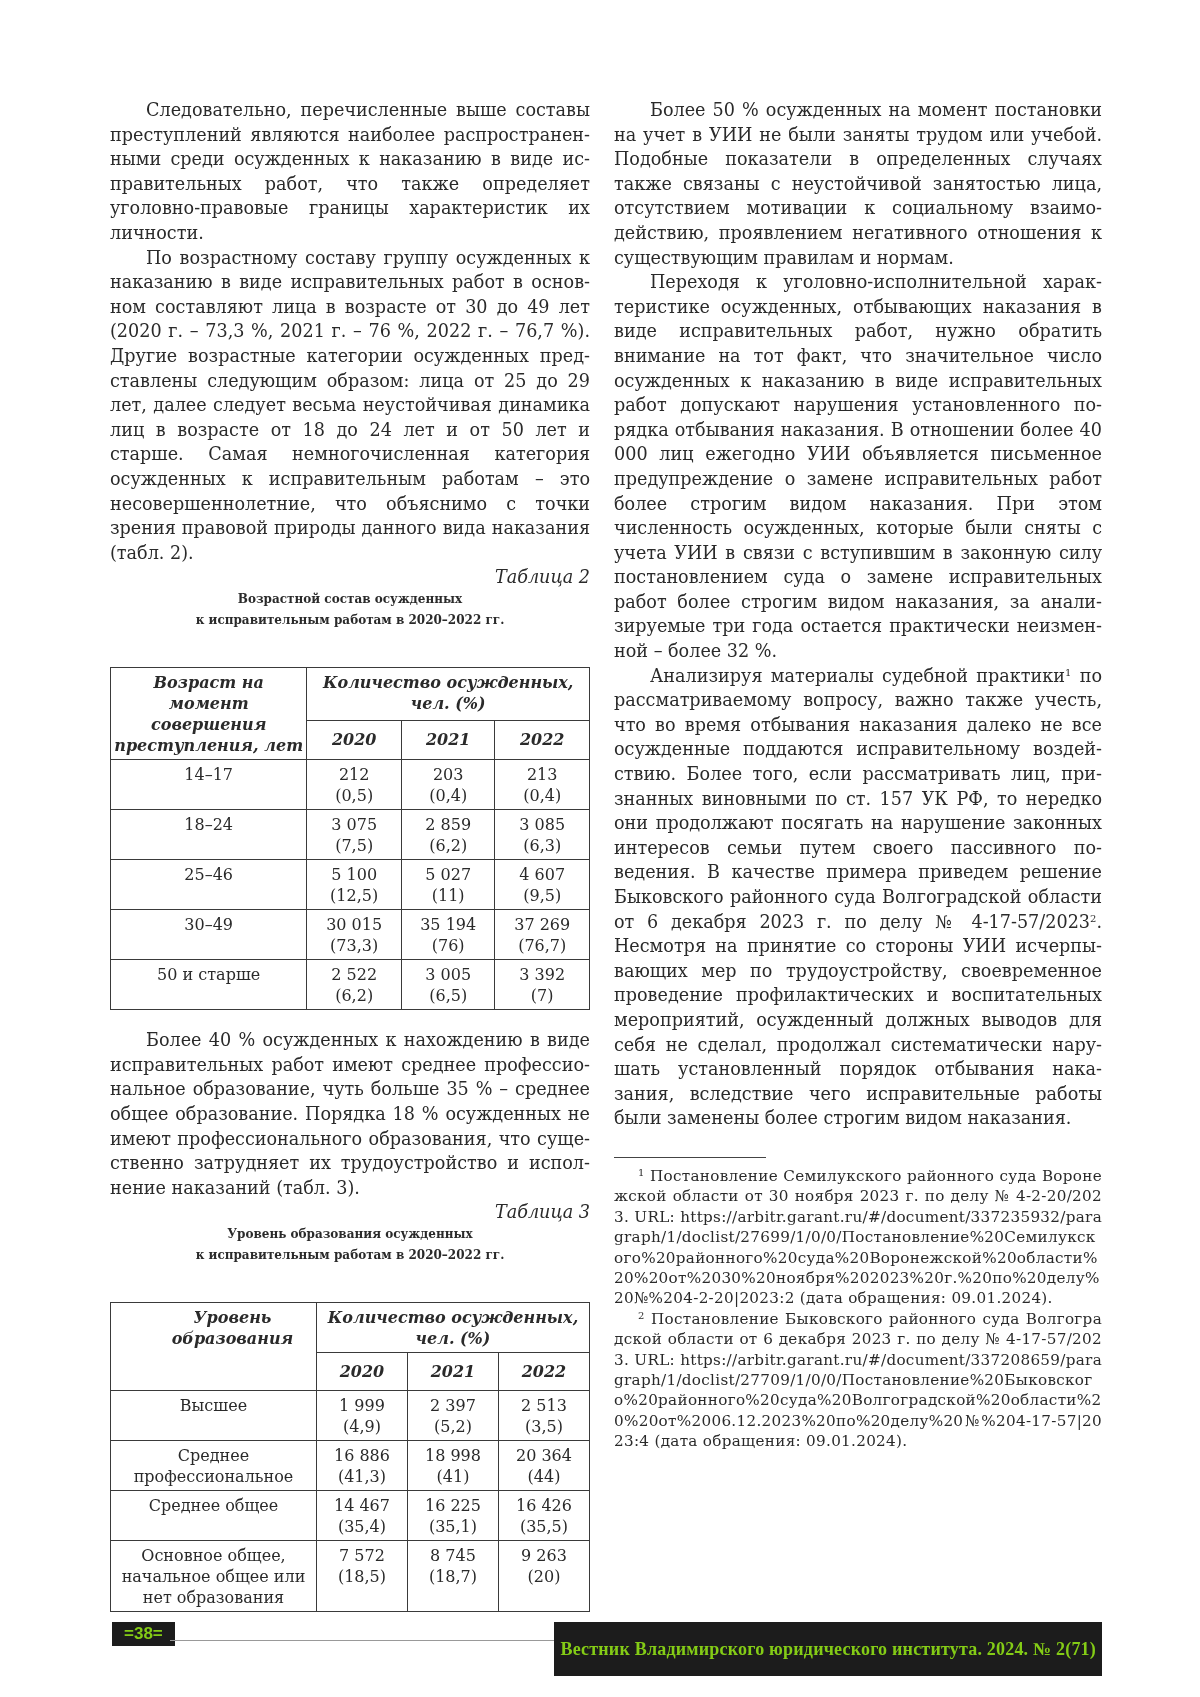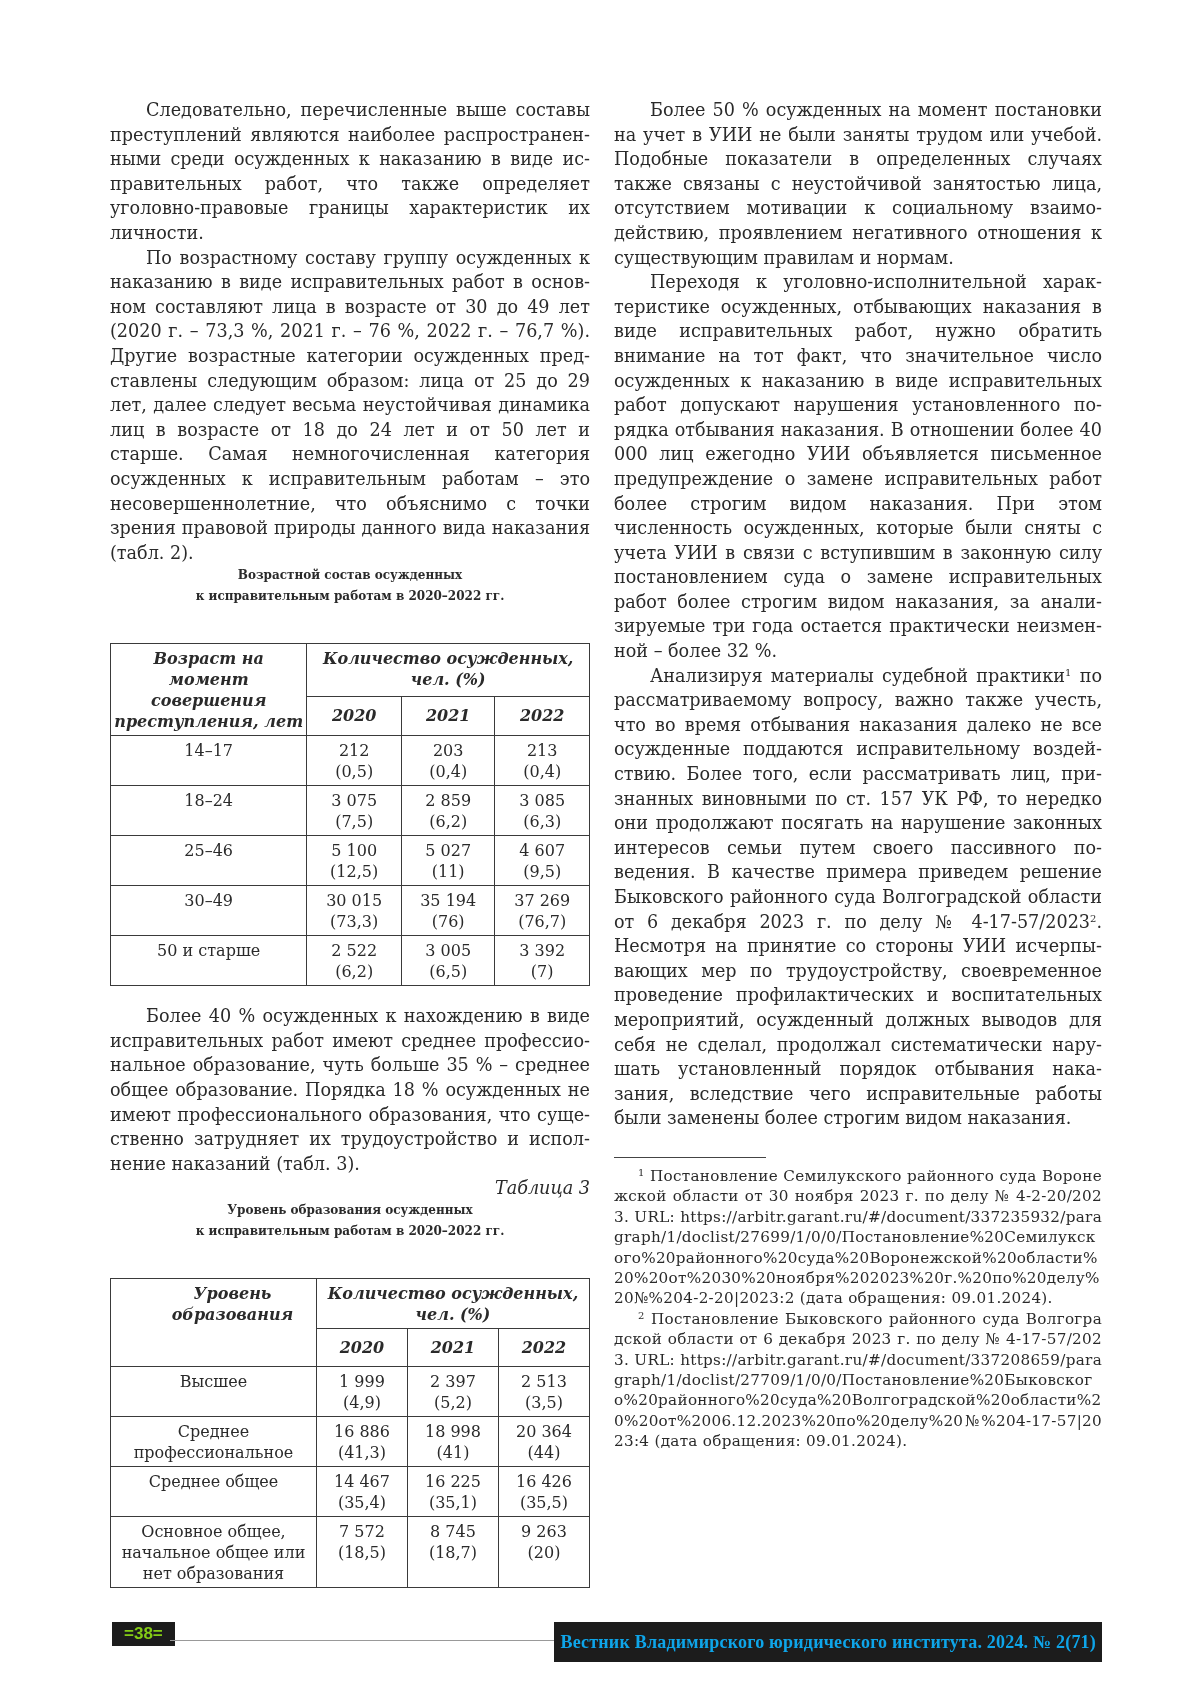--- a/index.html
+++ b/index.html
@@ -16,30 +16,31 @@
   table.dt th { font-style:italic; font-weight:bold; }
   table.dt th.yr { padding:8px 3px; }
   .cellnum, .cellpct { display:block; }
   sup.fn { font-size:10px; vertical-align:top; position:relative; top:-3px; }
   .fnrule { width:152px; border-top:1.5px solid #444; margin:26px 0 8px 0; }
   .footnote { font-size:15.2px; line-height:20.4px; text-align:justify; margin:0; text-indent:24px; word-break:break-all; letter-spacing:0.3px; }
   .footer { position:absolute; top:1622px; left:112px; width:990px; height:26px; }
   .pgnum { position:absolute; left:0; top:0; background:#1c1c1c; color:#84cc16; font-family:"Liberation Sans", sans-serif;
            font-weight:bold; font-size:17px; line-height:24px; padding:0 12px; }
   .frule { position:absolute; left:58px; top:18px; width:450px; border-top:1px solid #999; }
-  .journal { position:absolute; right:0; top:0; background:#1c1c1c; color:#0ea5e9; font-family:"Liberation Serif", serif;
-             font-weight:bold; font-size:18px; line-height:24px; padding:8px 6px; letter-spacing:0.2px;margin-left:6px; }
+  .journal { position:absolute; right:0; top:0; background:#1c1c1c; color:#84cc16; font-family:"Liberation Serif", serif;
+             font-weight:bold; font-size:18px; line-height:24px; padding:15px 6px; letter-spacing:0.2px;margin-left:6px; }
 </style>
 </head>
 <body>
 
 <div class="col col-left">
   <p class="para">Следовательно, перечисленные выше составы преступлений являются наиболее распространен­ными среди осужденных к наказанию в виде ис­правительных работ, что также определяет уголов­но-правовые границы характеристик их личности.</p>
   <p class="para">По возрастному составу группу осужденных к наказанию в виде исправительных работ в основ­ном составляют лица в возрасте от 30 до 49 лет (2020 г. – 73,3 %, 2021 г. – 76 %, 2022 г. – 76,7 %). Другие возрастные категории осужденных пред­ставлены следующим образом: лица от 25 до 29 лет, далее следует весьма неустойчивая динамика лиц в возрасте от 18 до 24 лет и от 50 лет и старше. Самая немногочисленная категория осужденных к исправительным работам – это несовершенноле­тние, что объяснимо с точки зрения правовой при­роды данного вида наказания (табл. 2).</p>
 
+  <p class="tcap">Таблица 2</p>
   <p class="ttitle">
     <span>Возрастной состав осужденных</span><br>
     <span>к исправительным работам  в 2020–2022 гг.</span>
   </p>
   <table class="dt">
     <tbody>
         <tr>
       <th rowspan="2" style="width:41%;">Возраст на момент совершения преступления, лет</th>
       <th colspan="3">Количество осужденных, чел. (%)</th>
     </tr>

